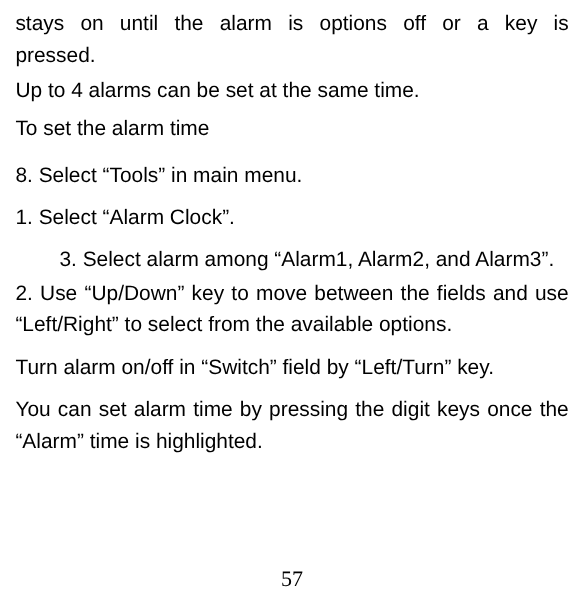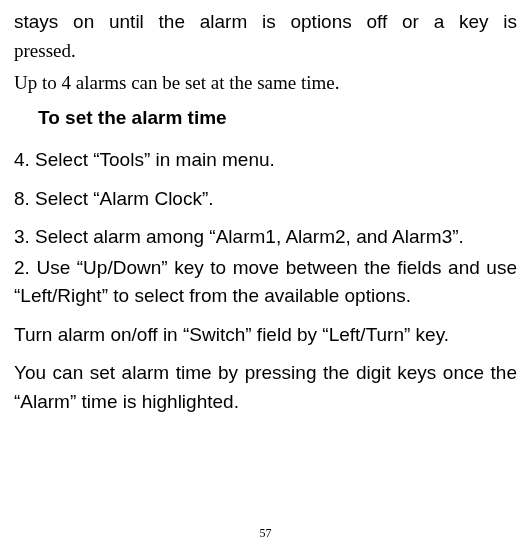--- a/index.html
+++ b/index.html
@@ -13,62 +13,61 @@
       background: #ffffff;
       font-family: Arial, Helvetica, sans-serif;
       font-size: 19px;
       color: #000000;
       padding: 8px 14px 8px 14px;
       position: relative;
       line-height: 1.5;
     }
     .para {
       margin-bottom: 4px;
-      font-family: Liberation Serif, serif;
     }
     .heading {
-      font-weight: bold;
+      font-weight: normal;
       margin-top: 6px;
       margin-bottom: 14px;
-      margin-left: 24px;
     }
     .step {
       margin-bottom: 10px;
     }
     .step-tight {
       margin-bottom: 2px;
+      margin-left: 40px;
     }
     .block {
       margin-bottom: 10px;
       text-align: justify;
     }
     .page-number {
       position: absolute;
       bottom: 6px;
       left: 0;
       width: 100%;
       text-align: center;
       font-family: "Times New Roman", Times, serif;
-      font-size: 12px;
+      font-size: 20px;
     }
     .spread-line {
       text-align: justify;
       text-align-last: justify;
     }
   </style>
 </head>
 <body>
 
 <div class="spread-line">stays on until the alarm is options off or a key is</div>
 <div class="para">pressed.</div>
 <div class="para">Up to 4 alarms can be set at the same time.</div>
 
 <div class="heading">To set the alarm time</div>
 
-<div class="step">4. Select “Tools” in main menu.</div>
-<div class="step">8. Select “Alarm Clock”.</div>
+<div class="step">8. Select “Tools” in main menu.</div>
+<div class="step">1. Select “Alarm Clock”.</div>
 <div class="step-tight">3. Select alarm among “Alarm1, Alarm2, and Alarm3”.</div>
 <div class="block">2. Use “Up/Down” key to move between the fields and use “Left/Right” to select from the available options.</div>
 
 <div class="block">Turn alarm on/off in “Switch” field by “Left/Turn” key.</div>
 <div class="block">You can set alarm time by pressing the digit keys once the “Alarm” time is highlighted.</div>
 
 <div class="page-number">57</div>
 
 </body></html>

